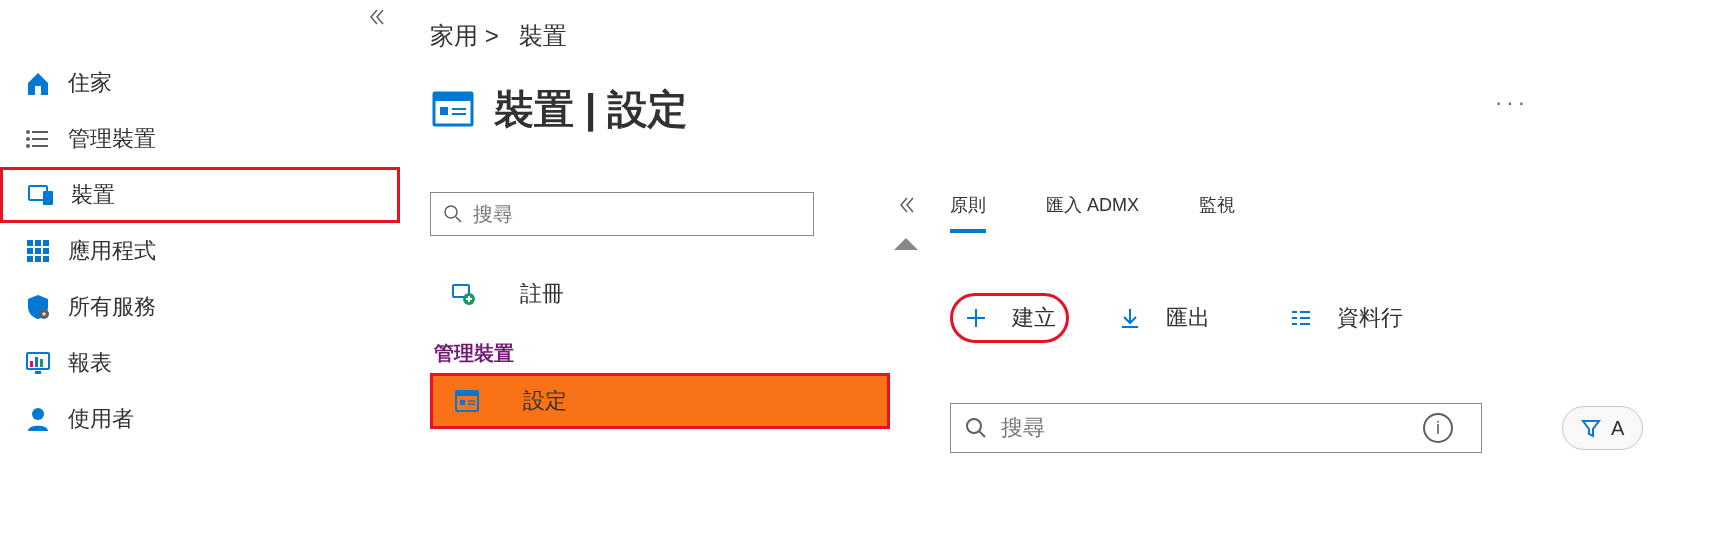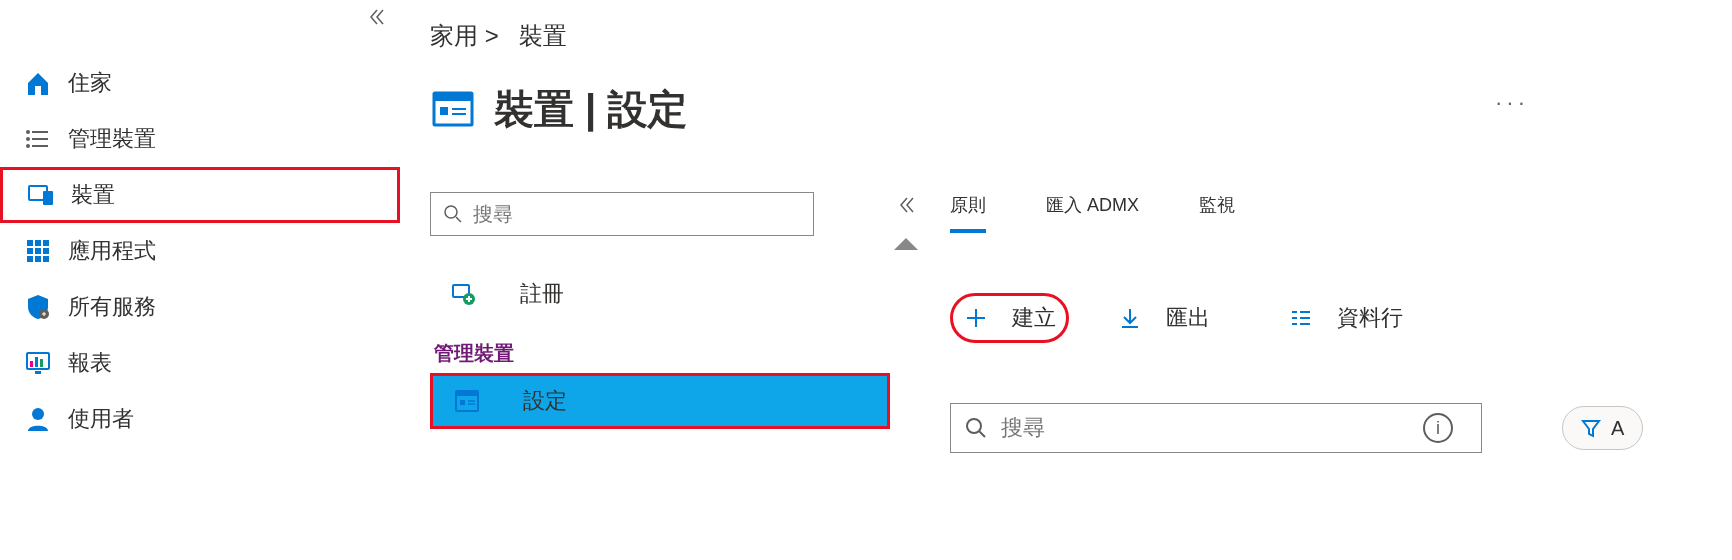--- a/index.html
+++ b/index.html
@@ -115,21 +115,21 @@
     }
     .mid-item .icon { width: 28px; height: 28px; display:flex; align-items:center; justify-content:center; }
     .mid-item .label { font-size: 22px; margin-left: 26px; }
     .mid-section-title {
       font-size: 20px;
       color: #701a75;
       padding-left: 4px;
       margin: 18px 0 6px 0;
       font-weight: bold;
     }
-    .mid-selected { background: #0ea5e9; }
+    .mid-selected { background: #f97316; }
 
     
     .content {
       flex: 1;
       padding-top: 85px;
       padding-left: 60px;
       position: relative;
     }
     .more-dots {
       position: absolute;

